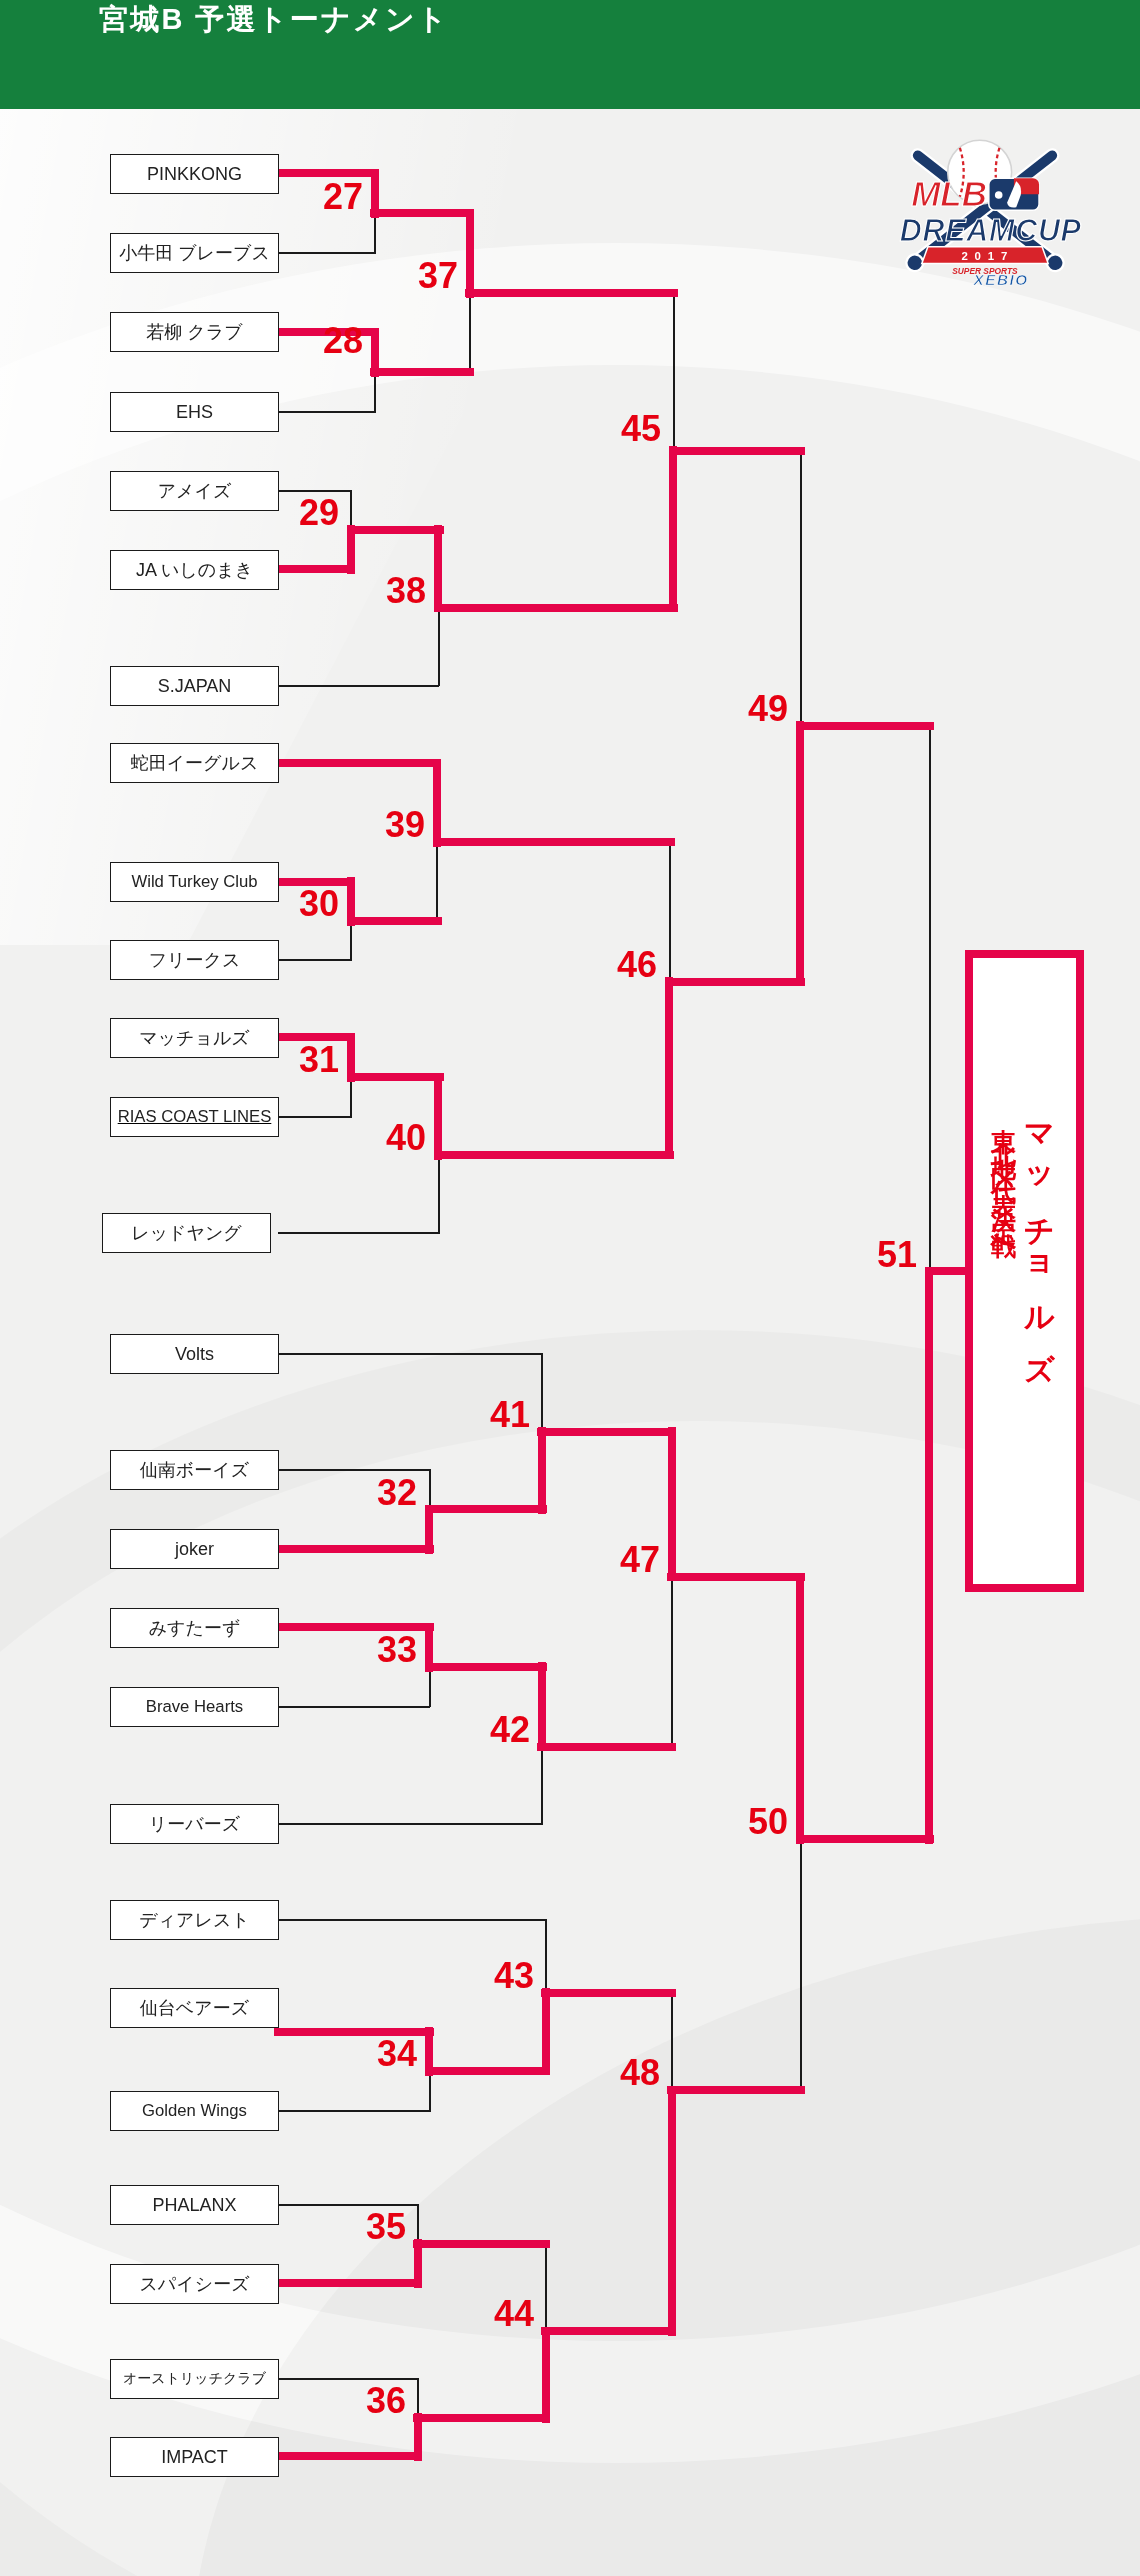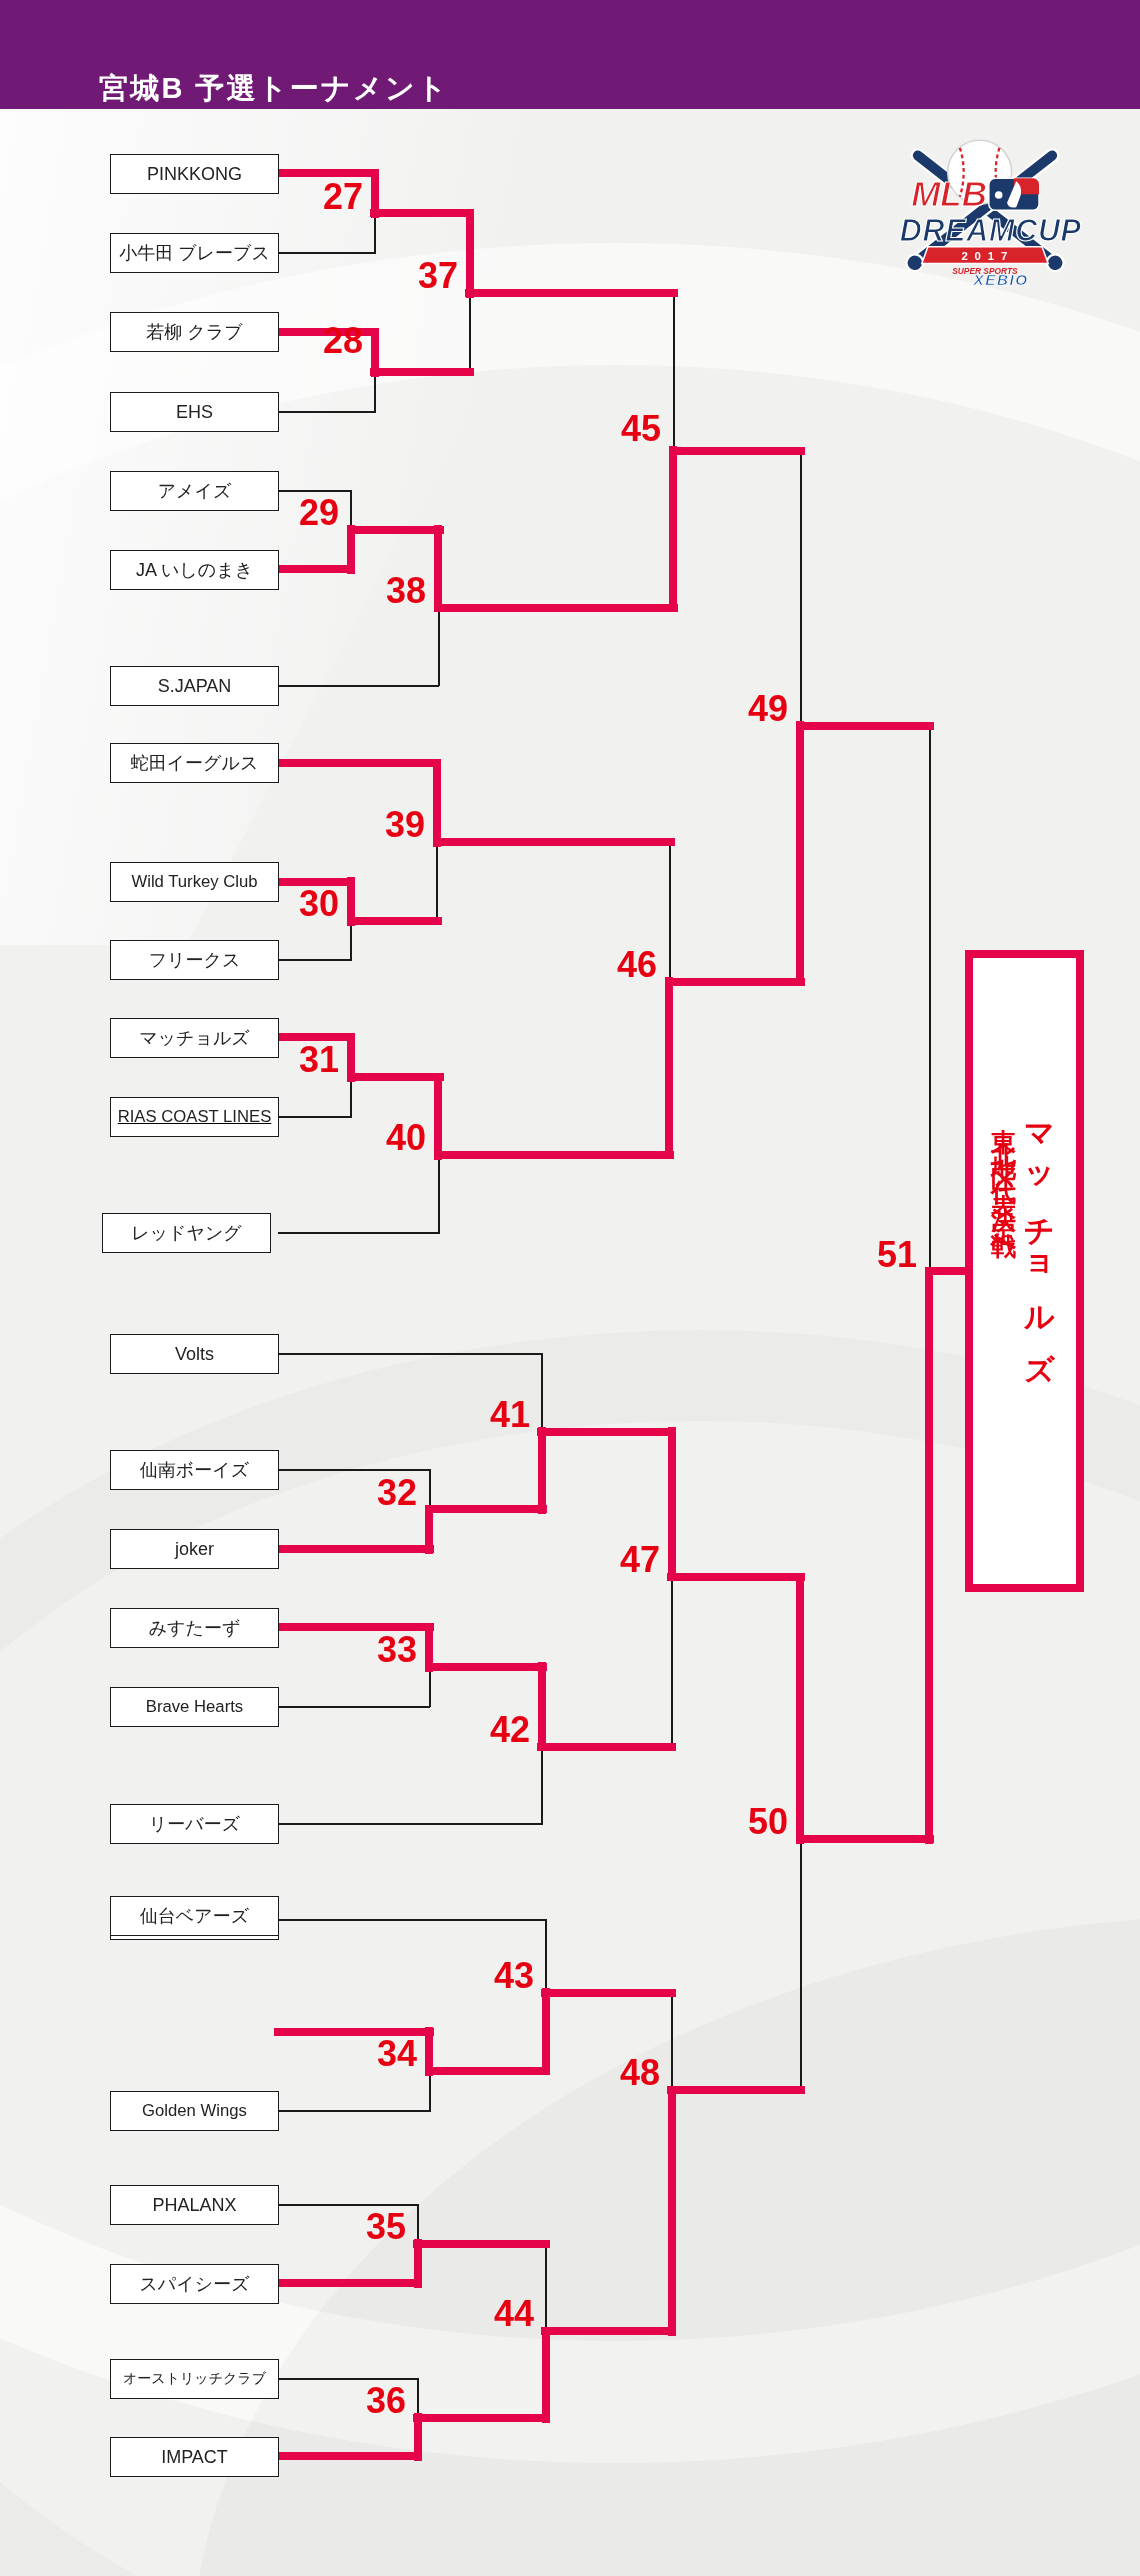--- a/index.html
+++ b/index.html
@@ -5,21 +5,21 @@
   html,body{margin:0;padding:0;}
   body{font-family:"Liberation Sans","DejaVu Sans",sans-serif;background:#e8e8e8;}
   #stage{position:relative;width:1140px;height:2576px;background:#f1f1f0;overflow:hidden;margin:0 auto;}
   
   .deco{position:absolute;pointer-events:none;}
   .deco1{left:0;top:109px;width:623px;height:836px;background:linear-gradient(100deg,rgba(255,255,255,.85) 0%,rgba(255,255,255,0) 70%);clip-path:polygon(0 0,100% 0,30% 100%,0 100%);}
   .deco2{left:-722px;top:243px;width:2432px;height:1976px;border-radius:50%;border:122px solid rgba(255,255,255,.55);}
   .deco3{left:190px;top:1915px;width:2128px;height:1520px;border-radius:50%;background:rgba(120,120,120,.05);}
   .deco4{left:-304px;top:1330px;width:1824px;height:1292px;border-radius:50%;border:91px solid rgba(0,0,0,.022);}
   
-  .header{position:absolute;left:0;top:0;width:1140px;height:109px;background:#701a75;display:flex;align-items:flex-end;}
+  .header{position:absolute;left:0;top:0;width:1140px;height:109px;background:#15803d;display:flex;align-items:flex-start;}
   .header h1{margin:0 0 0 99px;font-size:29px;font-weight:bold;color:#ffffff;letter-spacing:2.3px;}
   
   .team{position:absolute;width:169px;height:40px;background:#ffffff;border:1.5px solid #1a1a1a;box-sizing:border-box;display:flex;align-items:center;justify-content:center;z-index:5;}
   .team span{font-size:18px;color:#222;white-space:nowrap;}
   
   .ln{position:absolute;z-index:2;}
   .ln.thin{background:#1a1a1a;}
   .ln.red{background:#e50449;z-index:3;}
   
   .mnum{position:absolute;font-size:36px;font-weight:bold;color:#e60012;line-height:1;transform:translateX(-100%);z-index:4;}
@@ -160,21 +160,21 @@
       </div>
       <div class="ln thin" style="left: 278px; top: 1823px; width: 265px; height: 1.5px;"></div>
       <div class="team" style="left: 110px; top: 1804px;">
         <span>リーバーズ</span>
       </div>
       <div class="ln thin" style="left: 278px; top: 1919px; width: 268px; height: 1.5px;"></div>
       <div class="team" style="left: 110px; top: 1900px;">
         <span>ディアレスト</span>
       </div>
       <div class="ln red" style="left: 274px; top: 2028px; width: 160px; height: 8.4px;"></div>
-      <div class="team" style="left: 110px; top: 1896px;">
+      <div class="team" style="left: 110px; top: 1988px;">
         <span>仙台ベアーズ</span>
       </div>
       <div class="ln thin" style="left: 278px; top: 2110px; width: 152px; height: 1.5px;"></div>
       <div class="team" style="left: 110px; top: 2091px;">
         <span style="font-size: 16.7px;">Golden Wings</span>
       </div>
       <div class="ln thin" style="left: 278px; top: 2204px; width: 141px; height: 1.5px;"></div>
       <div class="team" style="left: 110px; top: 2185px;">
         <span>PHALANX</span>
       </div>

